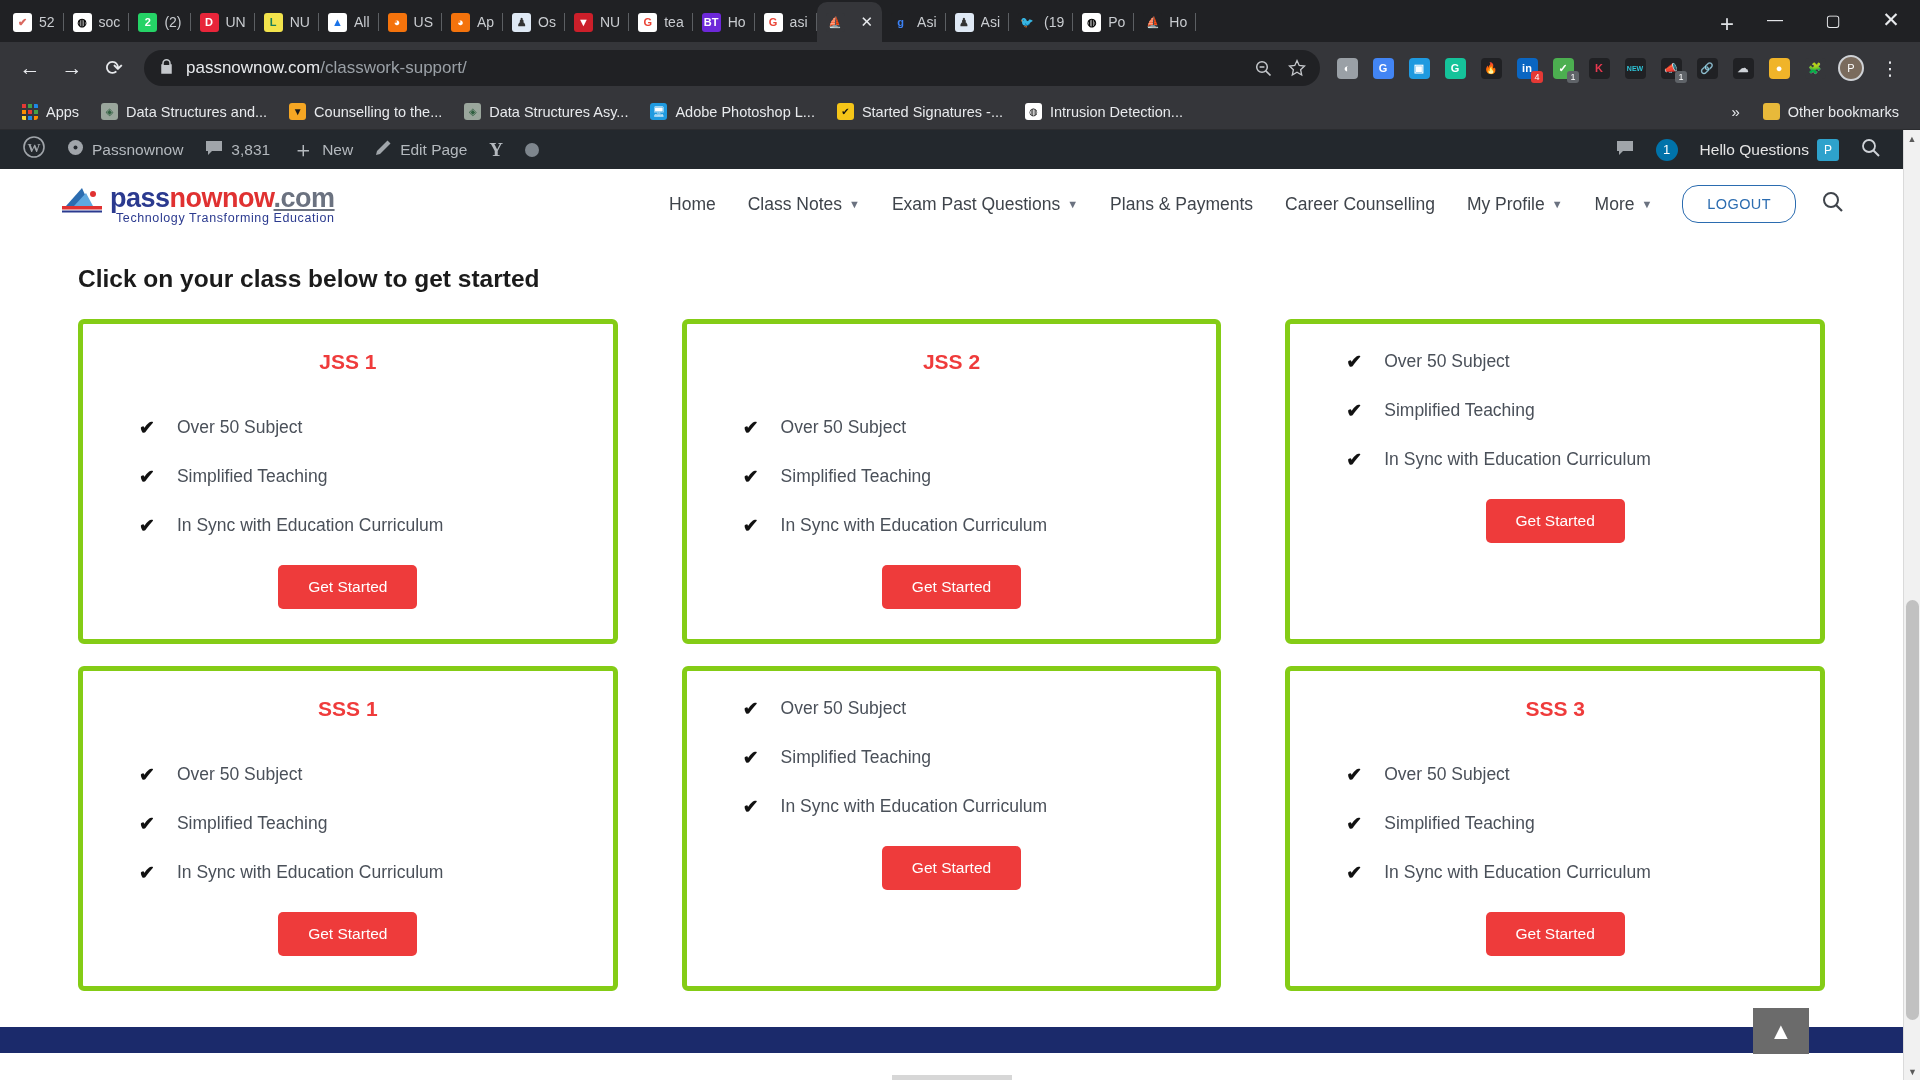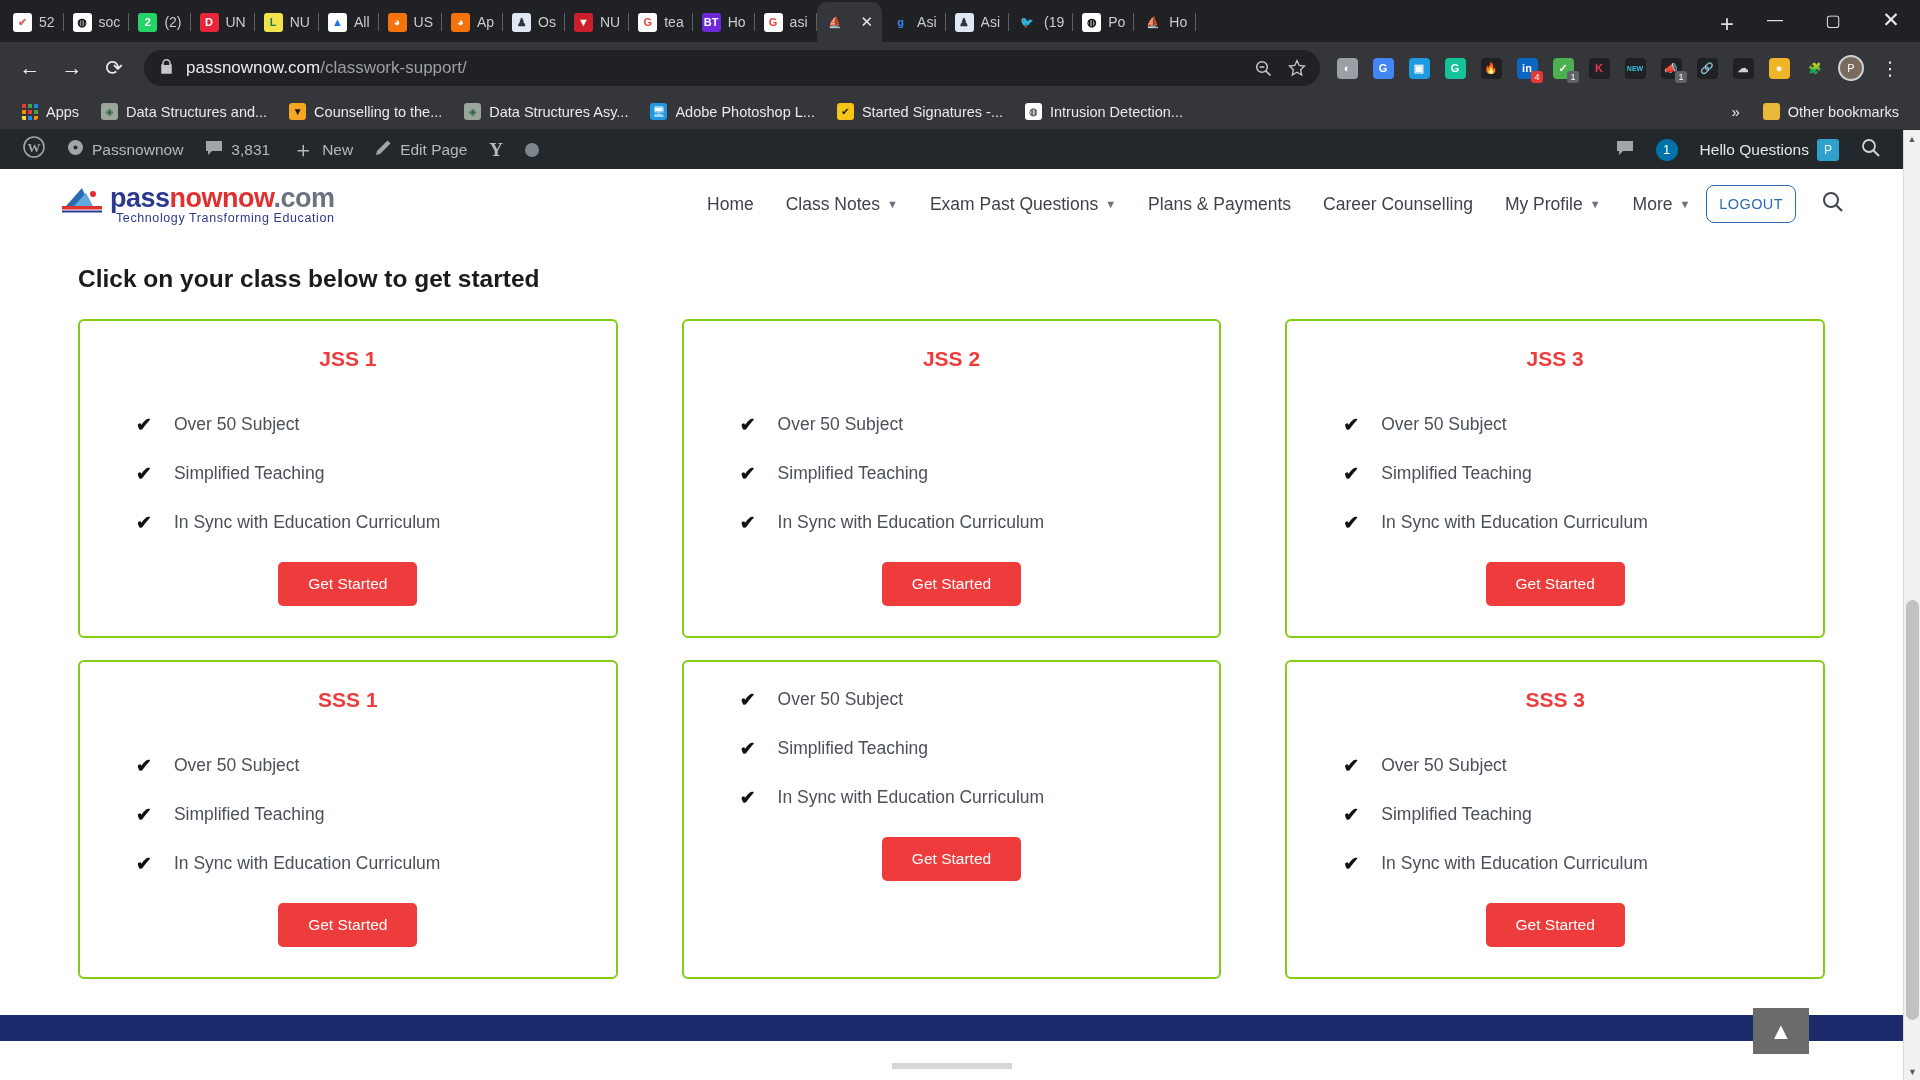--- a/index.html
+++ b/index.html
@@ -92,34 +92,34 @@
   .wpav{ width:22px;height:22px;border-radius:3px;background:#2ea2cc;color:#fff;
      display:flex;align-items:center;justify-content:center;font-size:12px;}
   .dot{ width:14px;height:14px;border-radius:50%;background:#7e868d;display:inline-block;}
 
   
   .siteheader{ height:70px; background:#fff; display:flex; align-items:center; padding:0 60px;}
   .logo{ display:flex; flex-direction:column; }
   .logorow{ display:flex; align-items:center; gap:6px;}
   .logomark{ width:44px; height:30px; position:relative; }
   .logotext1{ font-size:27px; font-weight:bold; letter-spacing:-0.5px;}
-  .logotext1 .b{ color:#2b3a8f; } .logotext1 .r{ color:#e03131; } .logotext1 .g{ color:#6b7280;}
+  .logotext1 .b{ color:#2b3a8f; } .logotext1 .r{ color:#e03131; } .logotext1 .g{ color:#6b7280;text-decoration:underline;}
   .logotext2{ font-size:12.5px; color:#2b3a8f; letter-spacing:0.6px; margin-left:56px; margin-top:-3px;}
   .nav{ margin-left:auto; display:flex; align-items:center; gap:0;}
   .navitem{ display:flex; align-items:center; gap:7px; padding:0 16px; font-size:17.5px; color:#3f444b; white-space:nowrap;}
   .navcaret{ font-size:11px; color:#6b7280;}
-  .logoutbtn{ border:1.5px solid #2b6cb0; color:#2b6cb0; border-radius:8px; padding:10px 12px;
-     font-size:14.5px; letter-spacing:.4px; }
+  .logoutbtn{ border:1.5px solid #2b6cb0; color:#2b6cb0; border-radius:16px; padding:10px 24px;
+     font-size:14.5px; letter-spacing:.4px; margin-left:14px;}
   .searchico{ padding:0 0 0 26px; font-size:21px; color:#3f444b;}
 
   
   .content{ padding: 14px 78px 0 78px; }
   .h-click{ font-size:24.5px; font-weight:bold; color:#1b1b1b; margin:12px 0 26px 0;}
   .grid{ display:grid; grid-template-columns:repeat(3, 1fr); gap:0 64px; }
-  .card{ border:2px solid #84cc16; border-radius:6px; background:#fff; padding:26px 30px 30px 30px;
+  .card{ border:5px solid #84cc16; border-radius:6px; background:#fff; padding:26px 30px 30px 30px;
      margin-bottom:22px; }
   .card h3{ text-align:center; color:#ef3b3b; font-size:21px; font-weight:bold; margin-bottom:42px;}
   .feat{ display:flex; align-items:center; gap:22px; margin: 0 0 26px 26px; font-size:17.5px; color:#4a5059;}
   .tick{ color:#111; font-size:19px; font-weight:bold;}
   .getstarted{ display:block; margin: 28px auto 0; background:#ee3b3b; color:#fff; border:none;
      border-radius:5px; padding:13px 30px; font-size:15.5px; }
 
   .bluebar{ height:26px; background:#1b2a6b; margin-top:14px;}
   .whitegap{ height:22px; background:#fff; }
   .grayline{ height:6px; background:#d7d7d7; width:120px; margin:0 auto;}
@@ -513,21 +513,20 @@
                 <span class="tick">✔</span>
                 <span>Simplified Teaching</span>
               </div>
               <div class="feat">
                 <span class="tick">✔</span>
                 <span>In Sync with Education Curriculum</span>
               </div>
               <button class="getstarted" style="background: rgb(238, 59, 59);">Get Started</button>
             </div>
             <div class="card">
-              <h3>JSS 3</h3>
               <div class="feat">
                 <span class="tick">✔</span>
                 <span>Over 50 Subject</span>
               </div>
               <div class="feat">
                 <span class="tick">✔</span>
                 <span>Simplified Teaching</span>
               </div>
               <div class="feat">
                 <span class="tick">✔</span>

